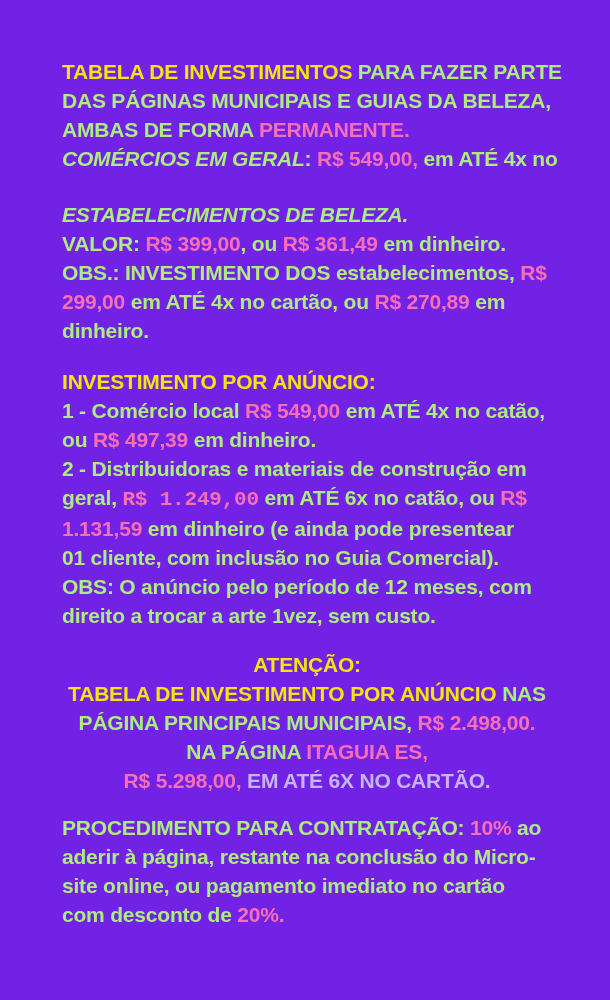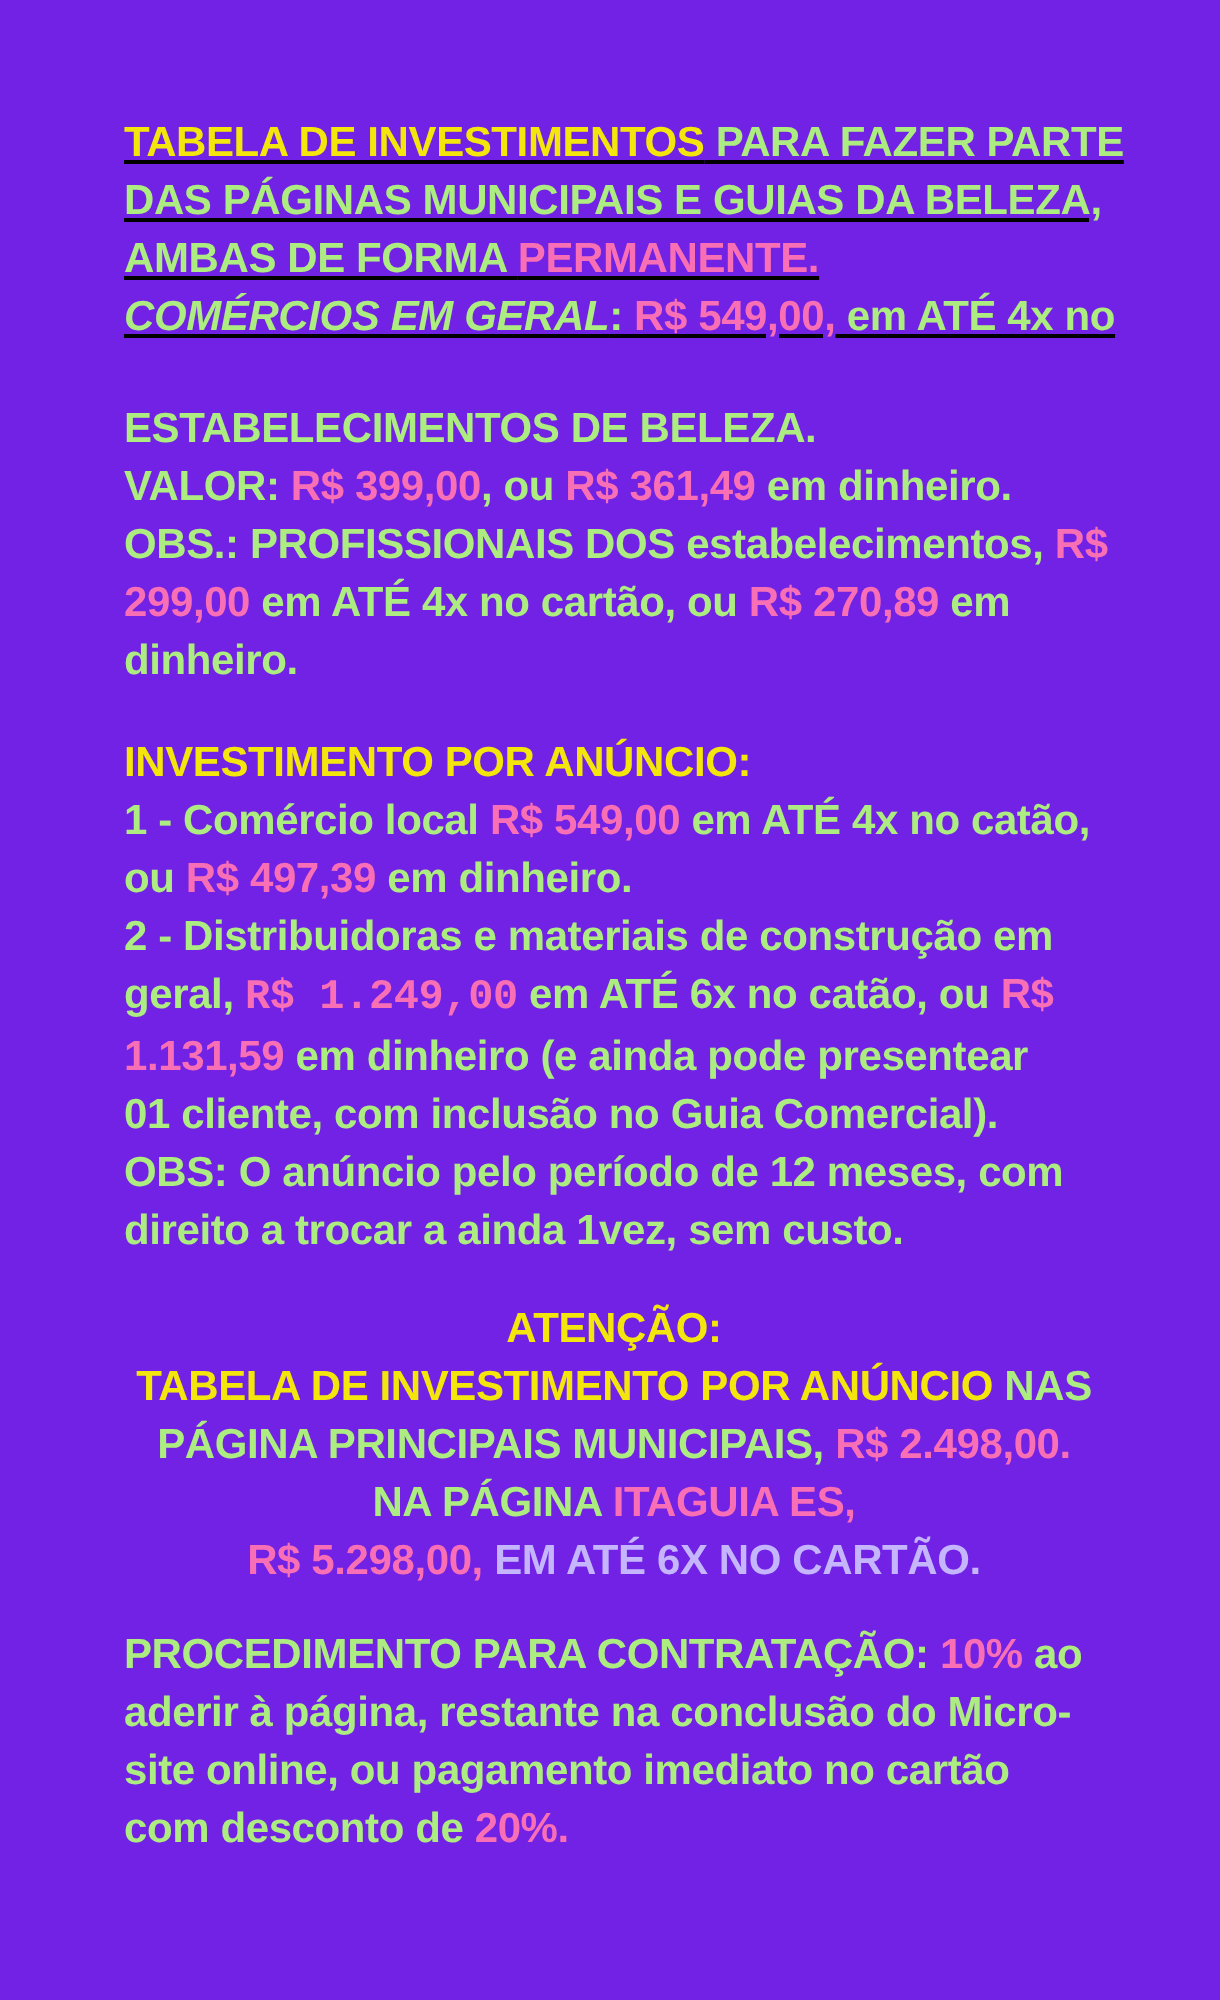--- a/index.html
+++ b/index.html
@@ -17,21 +17,21 @@
   .flyer {
     box-sizing: border-box;
     width: 610px;
     height: 1000px;
     padding: 57px 58px 0 62px;
     overflow: hidden;
   }
   .block {
     margin: 0 0 22px 0;
   }
-  .block:nth-child(1) { margin-bottom: 27px; text-decoration: underline; }
+  .block:nth-child(1) { margin-bottom: 27px; }
   .block:nth-child(2) { margin-bottom: 22px; }
   .block:nth-child(3) { margin-bottom: 20px; }
   .block:nth-child(4) { margin-bottom: 18px; }
   .block:nth-child(5) { margin-bottom: 0; }
   .line {
     white-space: pre;
     font-size: 21px;
     line-height: 29px;
     letter-spacing: -0.2px;
   }
@@ -46,36 +46,36 @@
 <body style="background: rgb(113, 34, 228);">
 
 <main class="flyer">
     <section class="block">
       <div class="line"><span class="seg" style="color: rgb(244, 229, 13);">TABELA DE INVESTIMENTOS</span><span class="seg" style="color: rgb(172, 236, 128);"> PARA FAZER PARTE</span></div>
       <div class="line"><span class="seg" style="color: rgb(172, 236, 128);">DAS PÁGINAS MUNICIPAIS E GUIAS DA BELEZA,</span></div>
       <div class="line"><span class="seg" style="color: rgb(172, 236, 128);">AMBAS DE FORMA </span><span class="seg" style="color: rgb(249, 111, 181);">PERMANENTE.</span></div>
       <div class="line"><span class="seg italic" style="color: rgb(172, 236, 128);">COMÉRCIOS EM GERAL</span><span class="seg" style="color: rgb(172, 236, 128);">: </span><span class="seg" style="color: rgb(249, 111, 181);">R$ 549,00,</span><span class="seg" style="color: rgb(172, 236, 128);"> em ATÉ 4x no</span></div>
     </section>
     <section class="block">
-      <div class="line"><span class="seg" style="color: rgb(172, 236, 128);">ESTABELECIMENTOS DE BELEZA.</span></div>
+      <div class="line"><span class="seg" style="color: rgb(172, 236, 128); font-style: italic;">ESTABELECIMENTOS DE BELEZA.</span></div>
       <div class="line"><span class="seg" style="color: rgb(172, 236, 128);">VALOR: </span><span class="seg" style="color: rgb(249, 111, 181);">R$ 399,00</span><span class="seg" style="color: rgb(172, 236, 128);">, ou </span><span class="seg" style="color: rgb(249, 111, 181);">R$ 361,49</span><span class="seg" style="color: rgb(172, 236, 128);"> em dinheiro.</span></div>
-      <div class="line"><span class="seg" style="color: rgb(172, 236, 128);">OBS.: PROFISSIONAIS DOS estabelecimentos, </span><span class="seg" style="color: rgb(249, 111, 181);">R$</span></div>
+      <div class="line"><span class="seg" style="color: rgb(172, 236, 128);">OBS.: INVESTIMENTO DOS estabelecimentos, </span><span class="seg" style="color: rgb(249, 111, 181);">R$</span></div>
       <div class="line"><span class="seg" style="color: rgb(249, 111, 181);">299,00</span><span class="seg" style="color: rgb(172, 236, 128);"> em ATÉ 4x no cartão, ou </span><span class="seg" style="color: rgb(249, 111, 181);">R$ 270,89</span><span class="seg" style="color: rgb(172, 236, 128);"> em</span></div>
       <div class="line"><span class="seg" style="color: rgb(172, 236, 128);">dinheiro.</span></div>
     </section>
     <section class="block">
       <div class="line"><span class="seg" style="color: rgb(244, 229, 13);">INVESTIMENTO POR ANÚNCIO:</span></div>
       <div class="line"><span class="seg" style="color: rgb(172, 236, 128);">1 - Comércio local </span><span class="seg" style="color: rgb(249, 111, 181);">R$ 549,00</span><span class="seg" style="color: rgb(172, 236, 128);"> em ATÉ 4x no catão,</span></div>
       <div class="line"><span class="seg" style="color: rgb(172, 236, 128);">ou </span><span class="seg" style="color: rgb(249, 111, 181);">R$ 497,39</span><span class="seg" style="color: rgb(172, 236, 128);"> em dinheiro.</span></div>
       <div class="line"><span class="seg" style="color: rgb(172, 236, 128);">2 - Distribuidoras e materiais de construção em</span></div>
       <div class="line"><span class="seg" style="color: rgb(172, 236, 128);">geral, </span><span class="seg" style="color: rgb(249, 111, 181); font-family: Liberation Mono, monospace;">R$ 1.249,00</span><span class="seg" style="color: rgb(172, 236, 128);"> em ATÉ 6x no catão, ou </span><span class="seg" style="color: rgb(249, 111, 181);">R$</span></div>
       <div class="line"><span class="seg" style="color: rgb(249, 111, 181);">1.131,59</span><span class="seg" style="color: rgb(172, 236, 128);"> em dinheiro (e ainda pode presentear</span></div>
       <div class="line"><span class="seg" style="color: rgb(172, 236, 128);">01 cliente, com inclusão no Guia Comercial).</span></div>
       <div class="line"><span class="seg" style="color: rgb(172, 236, 128);">OBS: O anúncio pelo período de 12 meses, com</span></div>
-      <div class="line"><span class="seg" style="color: rgb(172, 236, 128);">direito a trocar a ainda 1vez, sem custo.</span></div>
+      <div class="line"><span class="seg" style="color: rgb(172, 236, 128);">direito a trocar a arte 1vez, sem custo.</span></div>
     </section>
     <section class="block center">
       <div class="line"><span class="seg" style="color: rgb(244, 229, 13);">ATENÇÃO:</span></div>
       <div class="line"><span class="seg" style="color: rgb(244, 229, 13);">TABELA DE INVESTIMENTO POR ANÚNCIO</span><span class="seg" style="color: rgb(172, 236, 128);"> NAS</span></div>
       <div class="line"><span class="seg" style="color: rgb(172, 236, 128);">PÁGINA PRINCIPAIS MUNICIPAIS, </span><span class="seg" style="color: rgb(249, 111, 181);">R$ 2.498,00.</span></div>
       <div class="line"><span class="seg" style="color: rgb(172, 236, 128);">NA PÁGINA </span><span class="seg" style="color: rgb(249, 111, 181);">ITAGUIA ES,</span></div>
       <div class="line"><span class="seg" style="color: rgb(249, 111, 181);">R$ 5.298,00,</span><span class="seg" style="color: #c4b5fd;"> EM ATÉ 6X NO CARTÃO.</span></div>
     </section>
     <section class="block">
       <div class="line"><span class="seg" style="color: rgb(172, 236, 128);">PROCEDIMENTO PARA CONTRATAÇÃO: </span><span class="seg" style="color: rgb(249, 111, 181);">10%</span><span class="seg" style="color: rgb(172, 236, 128);"> ao</span></div>

